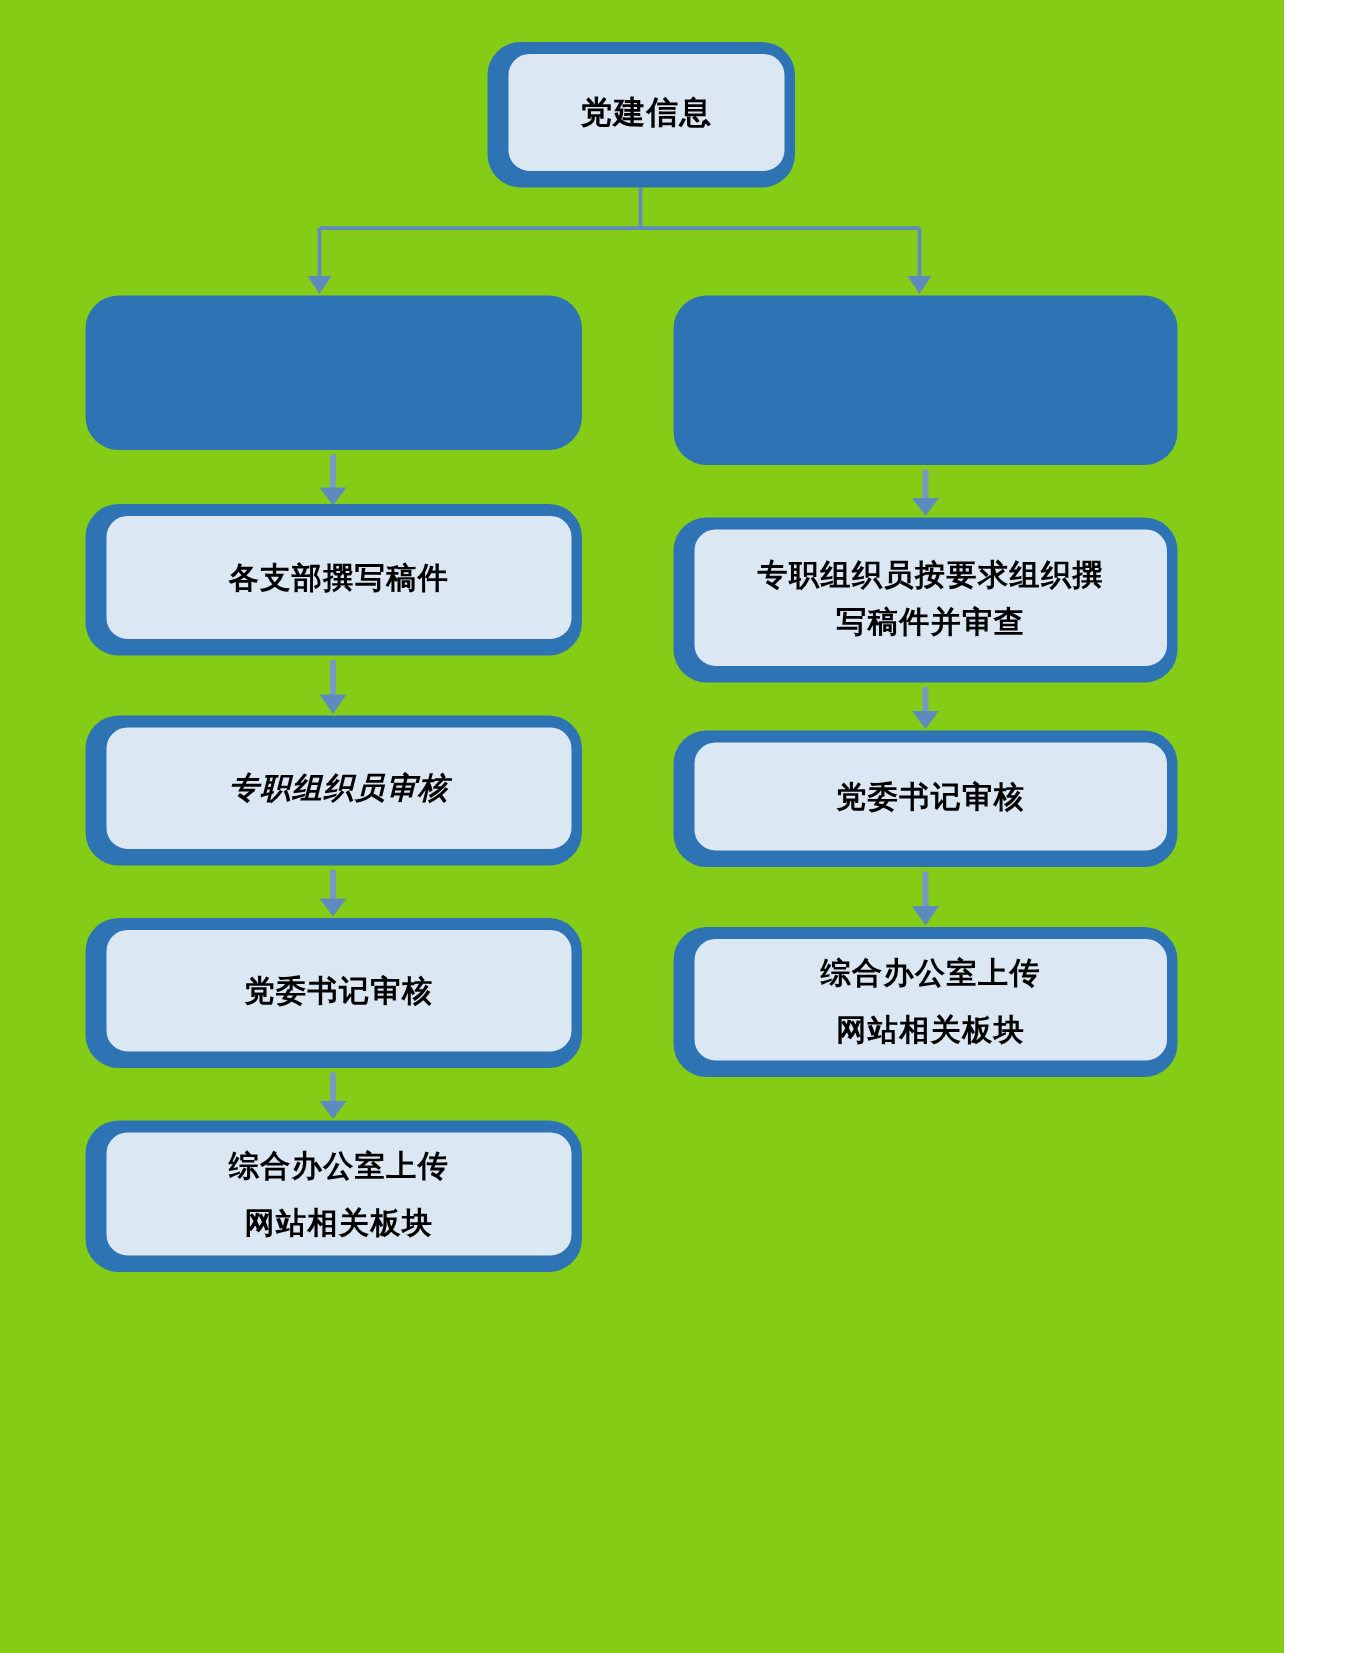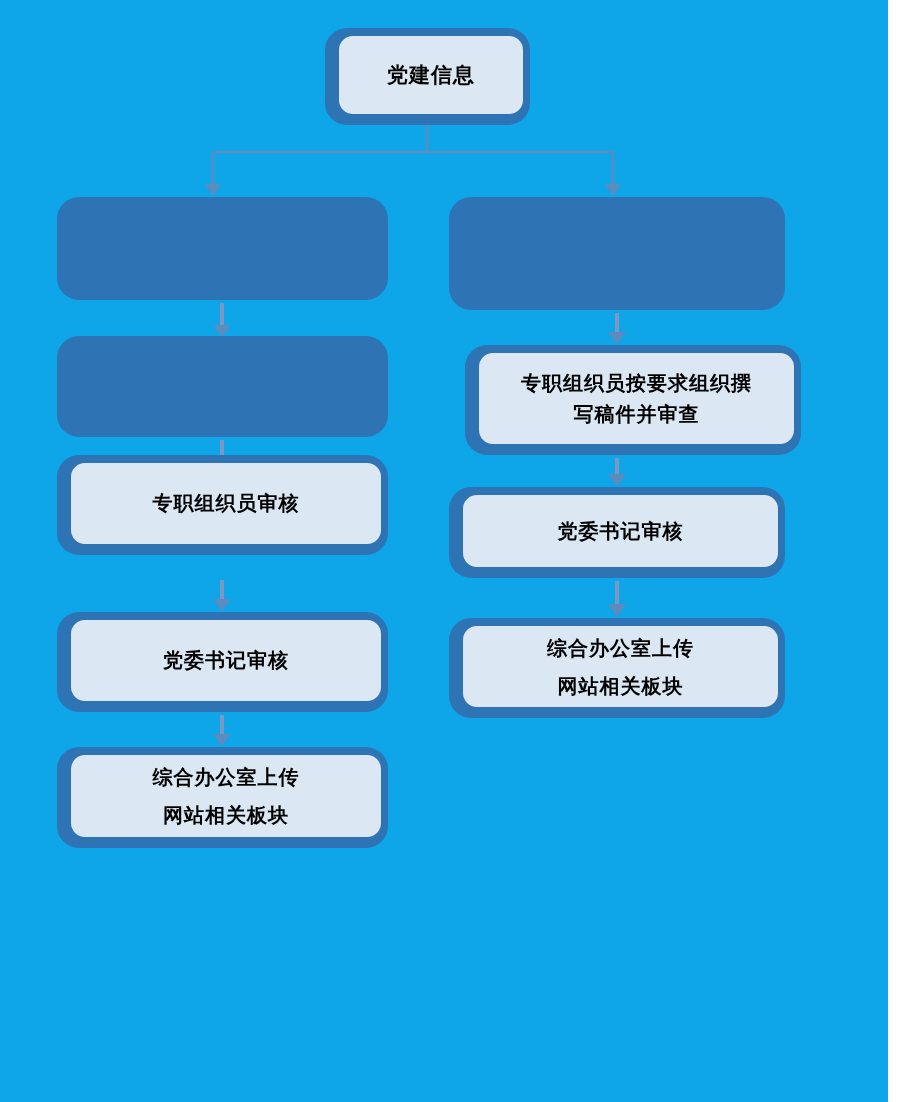--- a/index.html
+++ b/index.html
@@ -5,23 +5,22 @@
   html, body {
     margin: 0;
     padding: 0;
     background: #ffffff;
     font-family: "DejaVu Sans", "Liberation Sans", sans-serif;
   }
   .canvas {
     position: relative;
     width: 856px;
     height: 1102px;
-    background: #0ea5e9;
+    background: #84cc16;
     overflow: hidden;
-    padding-left: 32px;
   }
   
   .node { position: absolute; }
   .node-back {
     position: absolute;
     inset: 0;
     background: var(--border, #2E74B5);
     border-radius: 22px;
   }
   .node-face {
@@ -43,25 +42,25 @@
     white-space: pre-line;
     letter-spacing: 1px;
   }
   #node-root .node-label { font-size: 21px; }
   #node-l5 .node-label, #node-r4 .node-label { line-height: 1.9; }
 
   
   #node-root { left: 325px; top: 28px;  width: 205px; height: 97px;  }
   #node-l1   { left: 57px;  top: 197px; width: 331px; height: 103px; }
   #node-l2   { left: 57px;  top: 336px; width: 331px; height: 101px; }
-  #node-l3   { left: 57px;  top: 455px; width: 331px; height: 100px; }
+  #node-l3   { left: 57px;  top: 477px; width: 331px; height: 100px; font-style: italic; }
   #node-l4   { left: 57px;  top: 612px; width: 331px; height: 100px; }
   #node-l5   { left: 57px;  top: 747px; width: 331px; height: 101px; }
   #node-r1   { left: 449px; top: 197px; width: 336px; height: 113px; }
-  #node-r2   { left: 449px; top: 345px; width: 336px; height: 110px; margin-left: 16px; }
+  #node-r2   { left: 449px; top: 345px; width: 336px; height: 110px; }
   #node-r3   { left: 449px; top: 487px; width: 336px; height: 91px;  }
   #node-r4   { left: 449px; top: 618px; width: 336px; height: 100px; }
 
   .connector-layer {
     position: absolute;
     inset: 0;
     pointer-events: none;
   }
 </style>
 </head>
@@ -100,20 +99,23 @@
     <div class="node-face">
       <span class="node-label">党建信息</span>
     </div>
   </div>
 
   <div class="node" id="node-l1">
     <div class="node-back"></div>
   </div>
   <div class="node" id="node-l2">
     <div class="node-back"></div>
+    <div class="node-face">
+      <span class="node-label">各支部撰写稿件</span>
+    </div>
   </div>
   <div class="node" id="node-l3">
     <div class="node-back"></div>
     <div class="node-face">
       <span class="node-label">专职组织员审核</span>
     </div>
   </div>
   <div class="node" id="node-l4">
     <div class="node-back"></div>
     <div class="node-face">

